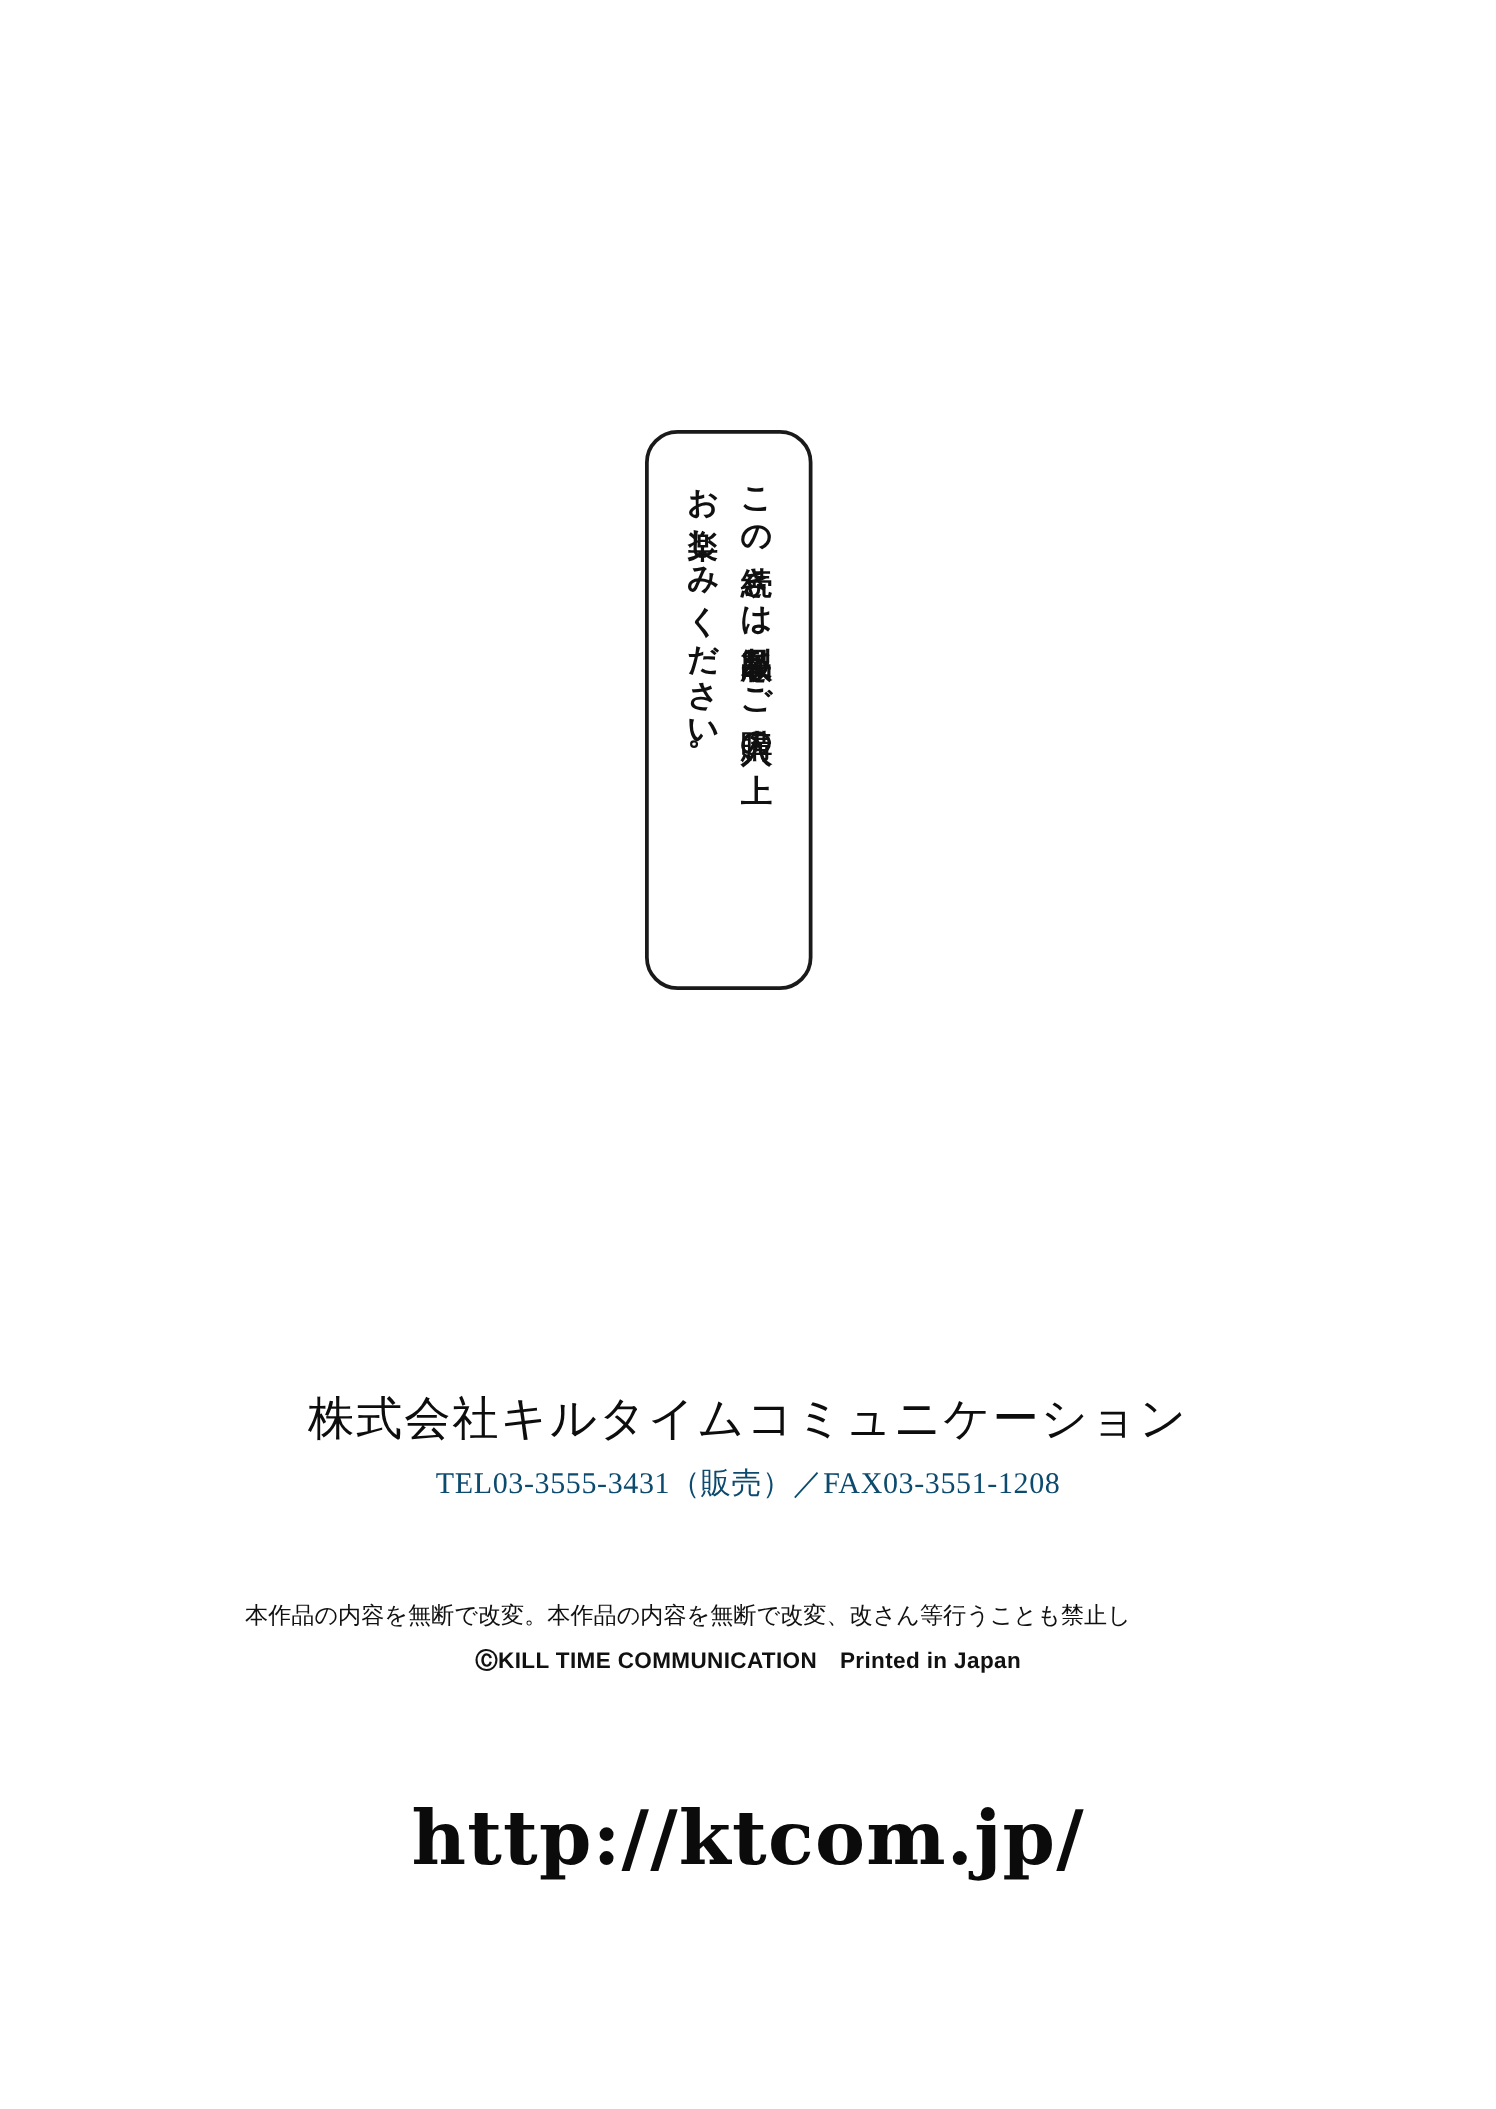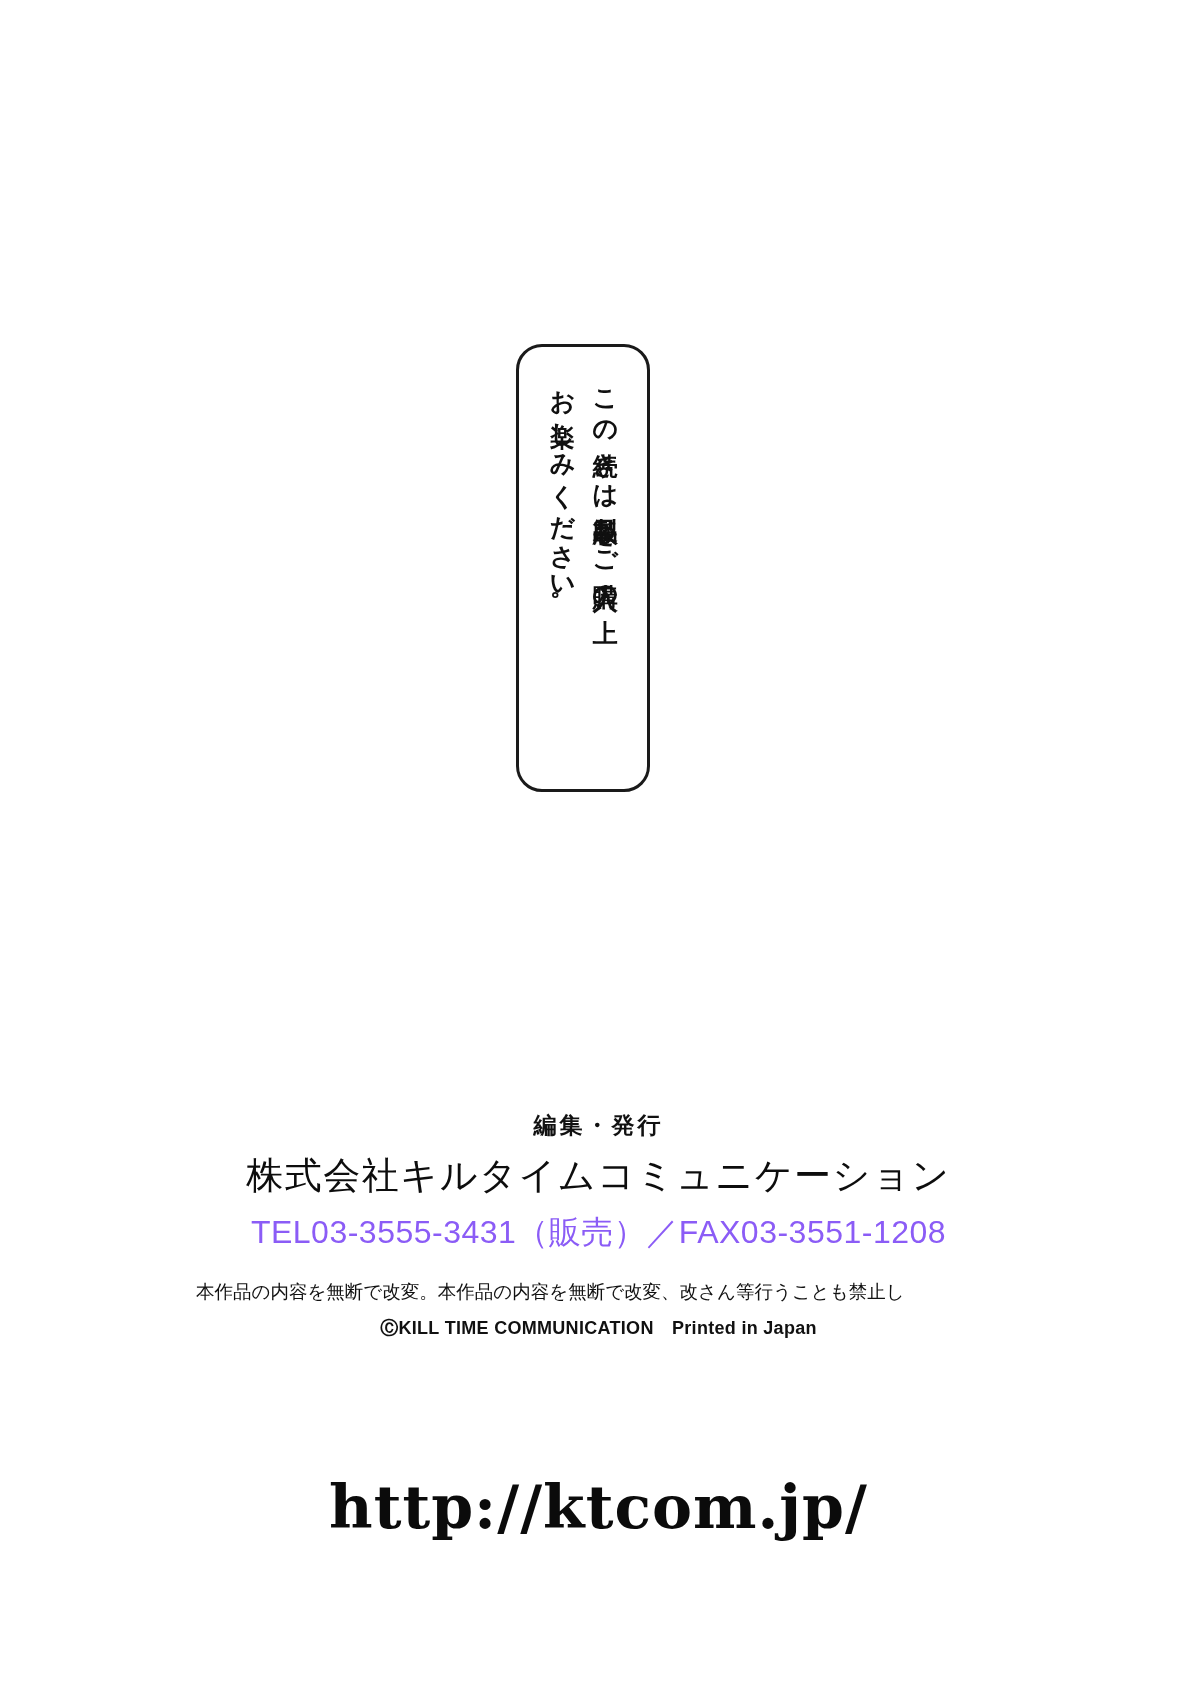--- a/index.html
+++ b/index.html
@@ -78,23 +78,24 @@
     margin-bottom: 10px;
     color: #0d0d0d;
   }
   .pub-address {
     font-size: 26px;
     letter-spacing: 0.5px;
     margin-bottom: 7px;
     color: #111;
   }
   .pub-tel {
-    font-size: 32px;
+    font-size: 24px;
     letter-spacing: 0.5px;
-    color: #8b5cf6;
+    color: #0c4a6e;
+    font-family: Liberation Serif, serif;
   }
 
   
   .legal {
     position: absolute;
     left: 196px;
     width: 805px;
     top: 1277px;
     font-size: 18.5px;
     line-height: 1.62;
@@ -110,41 +111,40 @@
     font-size: 18px;
     letter-spacing: 0.3px;
     font-weight: bold;
   }
 
   
   .url {
     position: absolute;
     left: 0;
     right: 0;
-    top: 1472px;
+    top: 1436px;
     text-align: center;
     font-family: "DejaVu Serif", "Liberation Serif", serif;
     font-size: 60px;
     font-weight: 700;
     letter-spacing: 1px;
     color: #0b0b0b;
   }
 </style>
 </head>
 <body>
 
 <div class="balloon">
   <div class="balloon-inner">
     <div class="vtext line1">この続きは製品版をご購入の上、</div>
     <div class="vtext line2">お楽しみください。</div>
   </div>
 </div>
 
 <div class="colophon">
-  <div class="pub-role">編集・発行</div>
   <div class="pub-name">株式会社キルタイムコミュニケーション</div>
   <div class="pub-tel">TEL03-3555-3431（販売）／FAX03-3551-1208</div>
 </div>
 
 <div class="legal">
   <p>本作品の内容を無断で改変。本作品の内容を無断で改変、改さん等行うことも禁止し</p>
   <p class="copyright">ⒸKILL TIME COMMUNICATION　Printed in Japan</p>
 </div>
 
 <div class="url">http://ktcom.jp/</div>

